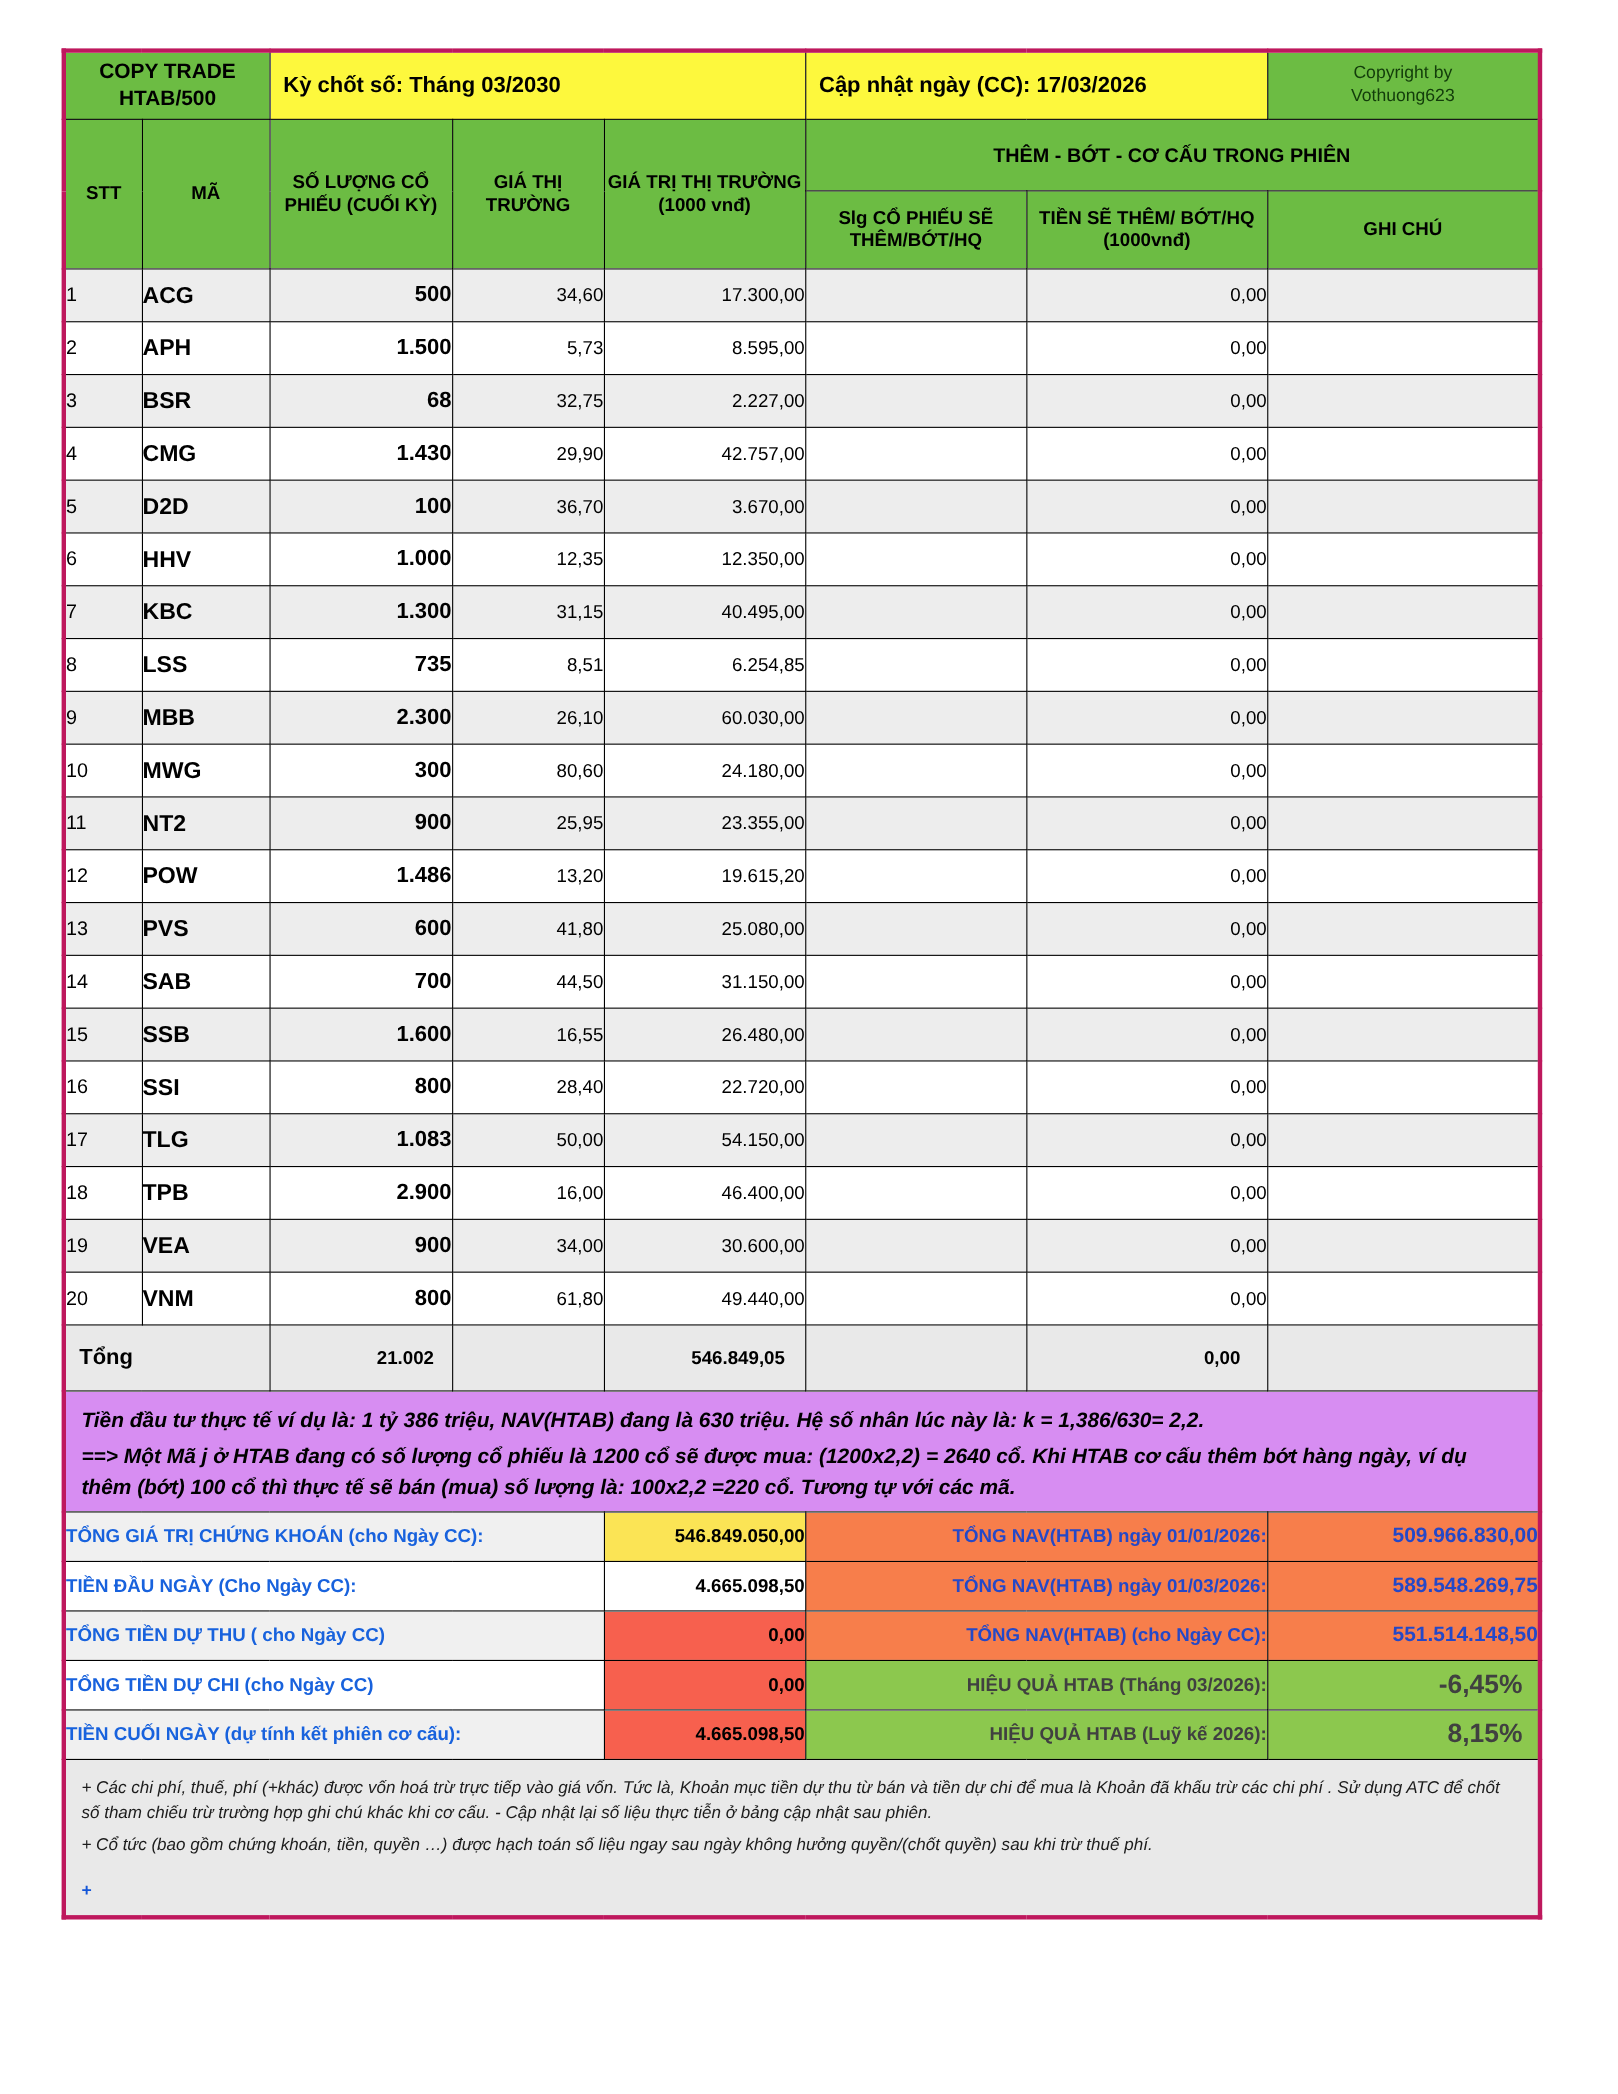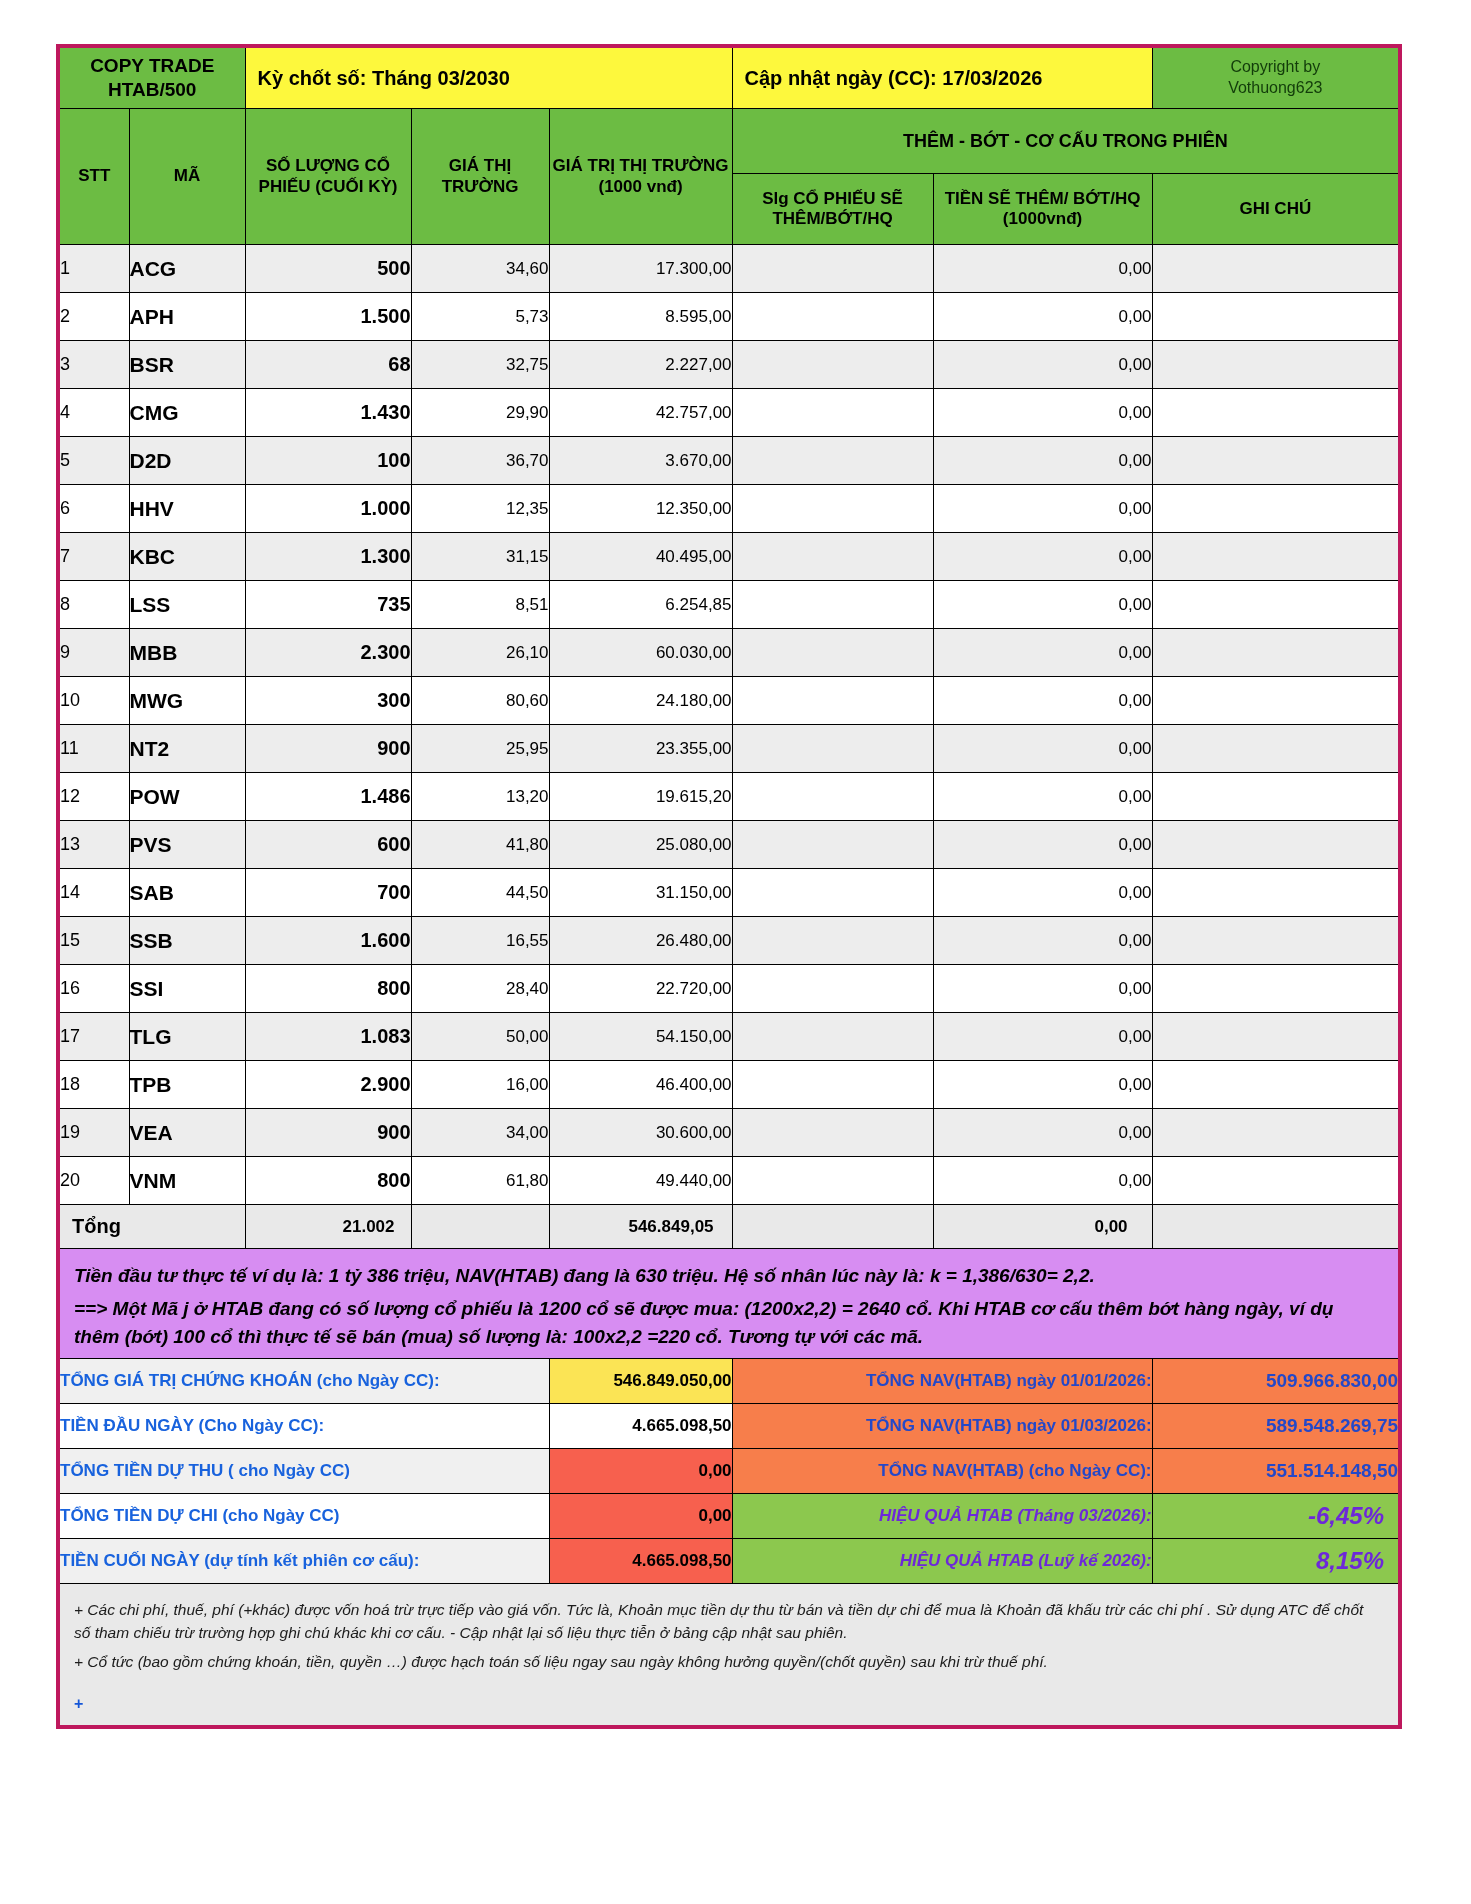--- a/index.html
+++ b/index.html
@@ -47,21 +47,21 @@
   tr.stock.odd td{background:#ededed;}
   td.c-stt{font-size:18px;padding-left:12px;text-align:left;}
   td.c-ma{font-size:21px;font-weight:bold;padding-left:12px;text-align:left;}
   td.c-qty{font-size:20px;font-weight:bold;text-align:right;padding-right:16px;}
   td.c-price{font-size:17px;text-align:right;padding-right:20px;}
   td.c-val{font-size:17px;text-align:right;padding-right:18px;}
   td.c-addqty{font-size:17px;text-align:right;padding-right:18px;}
   td.c-addmoney{font-size:17px;text-align:right;padding-right:24px;}
   td.c-note{font-size:17px;}
   
-  tr.total{height:44px;padding-left:32px;}
+  tr.total{height:60px;padding-left:32px;}
   tr.total td{background:#e9e9e9;font-weight:bold;}
   tr.total .t-label{font-size:20px;padding-left:12px;text-align:left;}
   tr.total .t-qty{font-size:17px;text-align:right;padding-right:16px;}
   tr.total .t-val{font-size:17px;text-align:right;padding-right:18px;}
   tr.total .t-money{font-size:17px;text-align:right;padding-right:24px;}
   
   .purple-cell{background:var(--purple);}
   .purple-inner{padding:13px 16px 2px 14px;}
   .purple-inner p{
     margin:0 0 4px 0;
@@ -71,21 +71,21 @@
   tr.summary{height:45px;}
   td.s-label{font-size:17px;font-weight:bold;color:var(--blue-label);padding-left:10px;text-align:left;}
   td.s-label.shade{background:#f0f0f0;}
   td.s-value{font-size:17px;font-weight:bold;text-align:right;padding-right:10px;}
   .v-yellow{background:var(--yellow-cell);}
   .v-white{background:#fff;}
   .v-red{background:var(--red);}
   td.r-label{font-size:17px;font-weight:bold;padding-left:10px;text-align:right;}
   td.r-value{font-size:19px;font-weight:bold;text-align:right;padding-right:10px;}
   .r-orange{background:var(--orange);color:var(--blue-orange);}
-  .r-green{background:var(--light-green);color:#6d28d9;font-style:italic;}
+  .r-green{background:var(--light-green);color:#404040;}
   td.r-value.r-green{font-size:24px;padding-right:14px;}
   
   .footer-cell{background:#e9e9e9;}
   .footer-inner{padding:14px 18px 12px 14px;}
   .footer-inner p{
     margin:0 0 6px 0;
     font-size:15.5px;font-style:italic;line-height:1.5;color:#1c1c1c;
   }
   .plus{
     display:inline-block;margin-top:16px;

